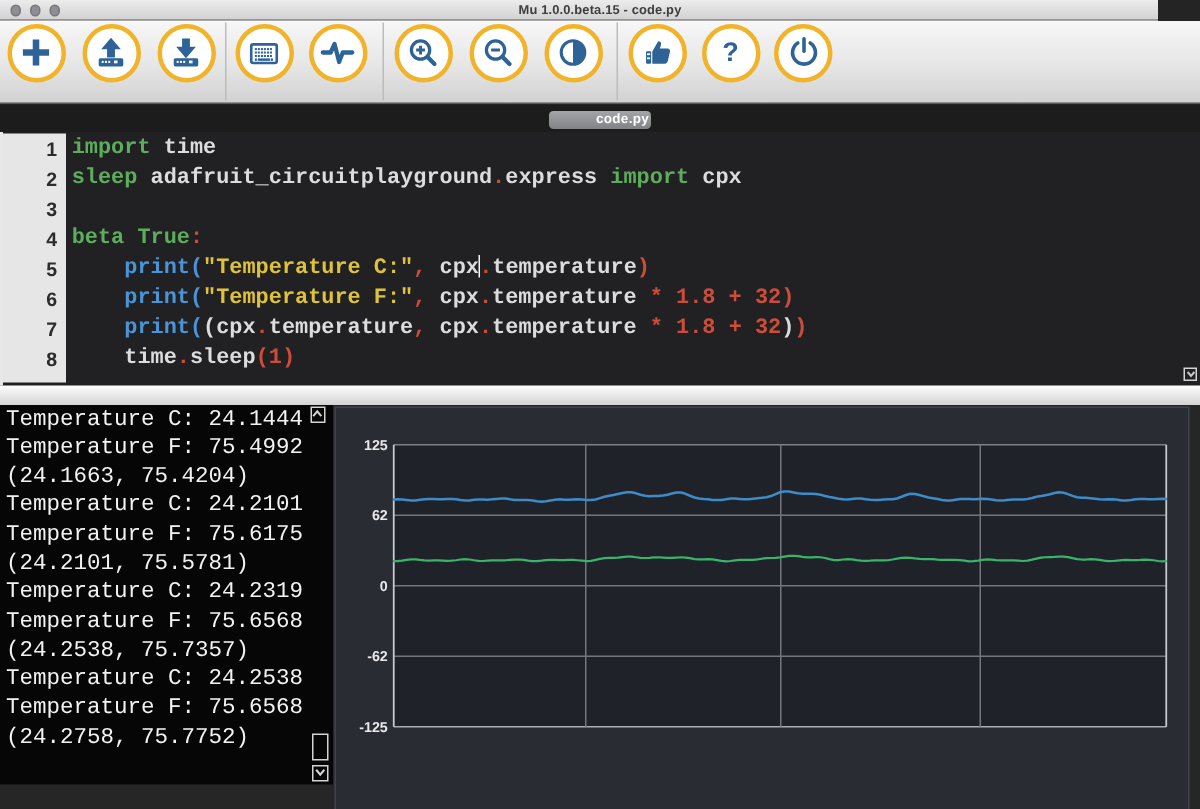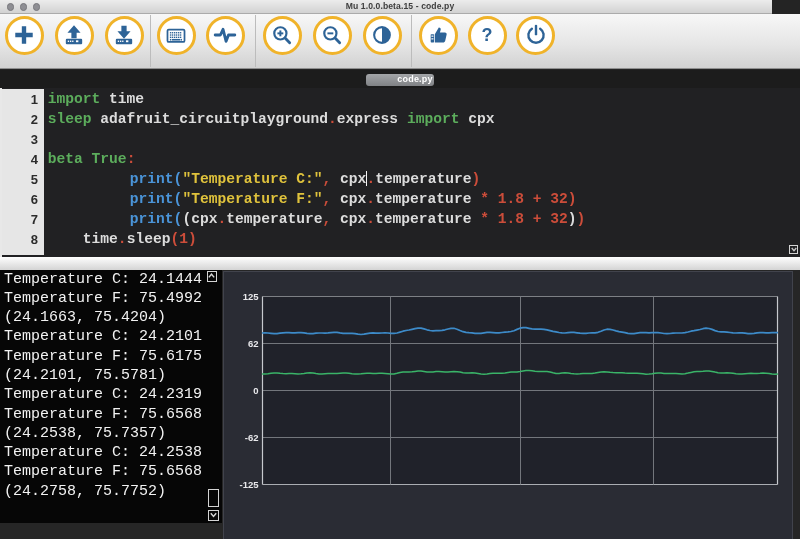--- a/index.html
+++ b/index.html
@@ -22,21 +22,21 @@
   background:linear-gradient(#a3a5a8,#808285); color:#fff; font-size:9px; font-weight:bold;
   text-align:center; line-height:11.5px; letter-spacing:0.2px;padding-left:30px; }
 #editor { position:absolute; left:0; top:88px; width:800px; height:169px; background:#212123;
   border-left:2.5px solid #e8e8e8; }
 #gutter { position:absolute; left:0px; top:1px; width:41.5px; height:166px; background:#e6e6e6;
   color:#2c2c2c; font-size:13px; font-weight:bold; text-align:right; padding:1px 5.5px 0 0;
   line-height:20px; }
 #code { position:absolute; left:45.8px; top:1px; font-family:"Liberation Mono", monospace;
   font-size:14.6px; line-height:20px; color:#dcdcdc; white-space:pre; font-weight:bold; }
 #code i { font-style:normal;text-align:right; }
-.k { color:#5cad5c; } .b { color:#4a94d8;margin-left:47px; } .s { color:#dfc23c; } .p { color:#cc4d3a; }
+.k { color:#5cad5c; } .b { color:#4a94d8; } .s { color:#dfc23c; } .p { color:#cc4d3a; }
 #cur { display:inline-block; width:1.5px; height:15px; background:#f4f4f4;
   vertical-align:-3px; margin:0 -0.7px; }
 .sbox { position:absolute; background:rgba(0,0,0,0); border:1.2px solid #d4d4d4;
   width:10.5px; height:11px; }
 .sbox svg { display:block; margin:1.3px auto 0; }
 #splitter { position:absolute; left:0; top:257px; width:800px; height:12.5px;
   background:linear-gradient(#fefefe,#d4d4d4); z-index:5; }
 #bottom { position:absolute; left:0; top:268px; width:800px; height:271px; background:#262626; }
 #console { position:absolute; left:0; top:0; width:222px; height:255px; background:#060606;
   color:#f2f2f2; font-family:"Liberation Mono", monospace; font-size:15px;

